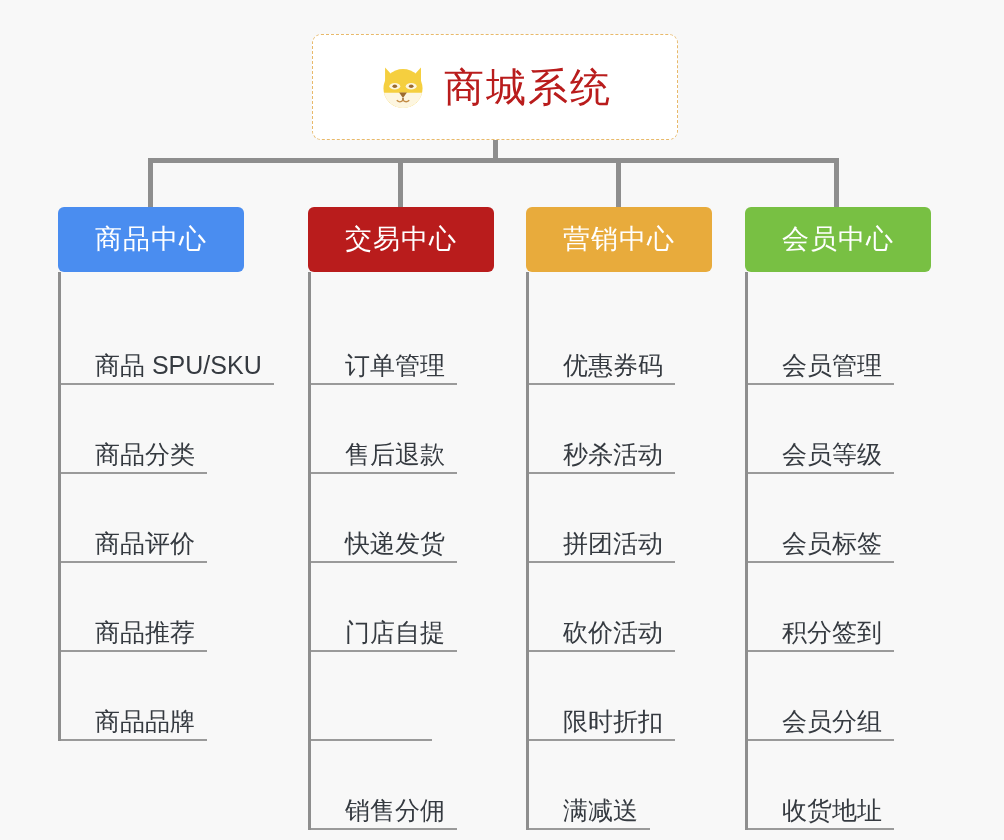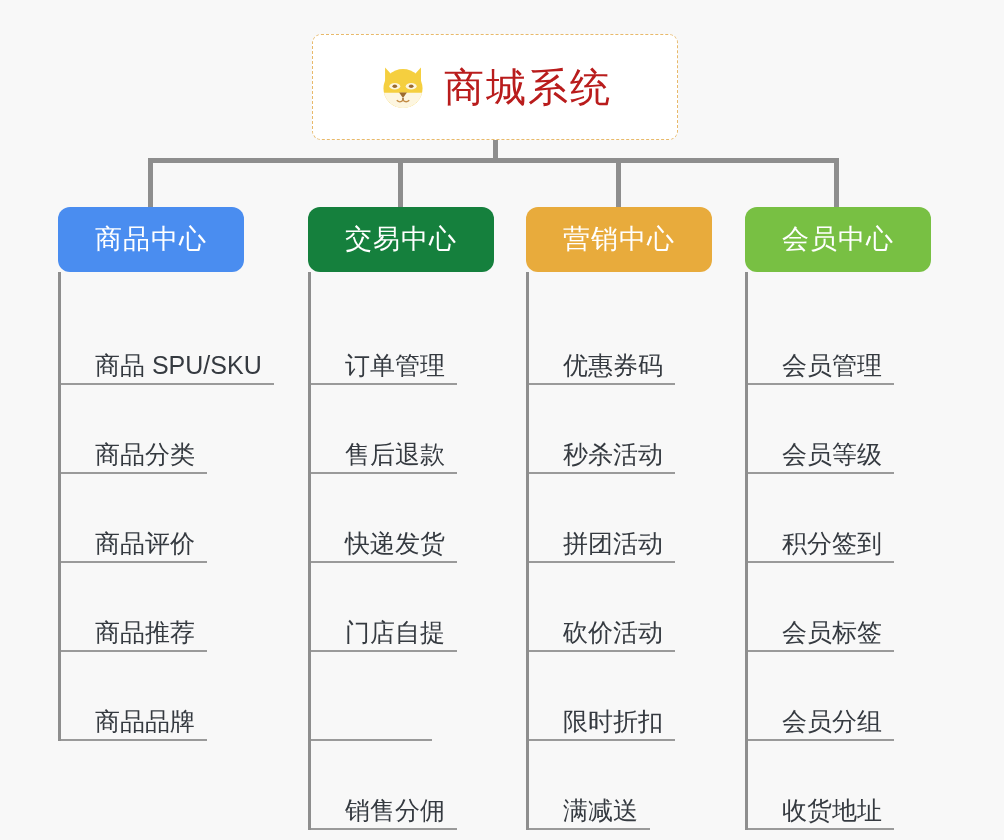--- a/index.html
+++ b/index.html
@@ -52,31 +52,31 @@
   
   .column { position: absolute; top: 207px; }
   .col-1 { left: 58px;  }
   .col-2 { left: 308px; }
   .col-3 { left: 526px; }
   .col-4 { left: 745px; }
 
   .cat-box {
     width: 186px;
     height: 65px;
-    border-radius: 12px;
+    border-radius: 6px;
     display: flex;
     align-items: center;
     justify-content: center;
     color: #ffffff;
     font-size: 27px;
     letter-spacing: 1px;
     line-height: 1;
   }
   .cat-blue   { background: #4a8df0; }
-  .cat-red    { background: #15803d; }
+  .cat-red    { background: #b91c1c; }
   .cat-orange { background: #e8ab3c; }
   .cat-green  { background: #78c043; }
 
   
   .leaf-list {
     position: relative;
     margin-left: 0;          
     border-left: 3px solid #8e8e8e;
     padding-top: 24px;
     width: 220px;
@@ -231,28 +231,28 @@
     <div class="leaf-list">
       <div class="leaf-item">
           <span class="leaf-label">会员管理</span>
           <span class="leaf-underline" style="width: 146px;"></span>
         </div>
       <div class="leaf-item">
           <span class="leaf-label">会员等级</span>
           <span class="leaf-underline" style="width: 146px;"></span>
         </div>
       <div class="leaf-item">
+          <span class="leaf-label">会员标签</span>
+          <span class="leaf-underline" style="width: 146px;"></span>
+        </div>
+      <div class="leaf-item">
           <span class="leaf-label">积分签到</span>
           <span class="leaf-underline" style="width: 146px;"></span>
         </div>
       <div class="leaf-item">
-          <span class="leaf-label">会员标签</span>
-          <span class="leaf-underline" style="width: 146px;"></span>
-        </div>
-      <div class="leaf-item">
           <span class="leaf-label">会员分组</span>
           <span class="leaf-underline" style="width: 146px;"></span>
         </div>
       <div class="leaf-item">
           <span class="leaf-label">收货地址</span>
           <span class="leaf-underline" style="width: 146px;"></span>
         </div>
     </div>
   </div>
 

